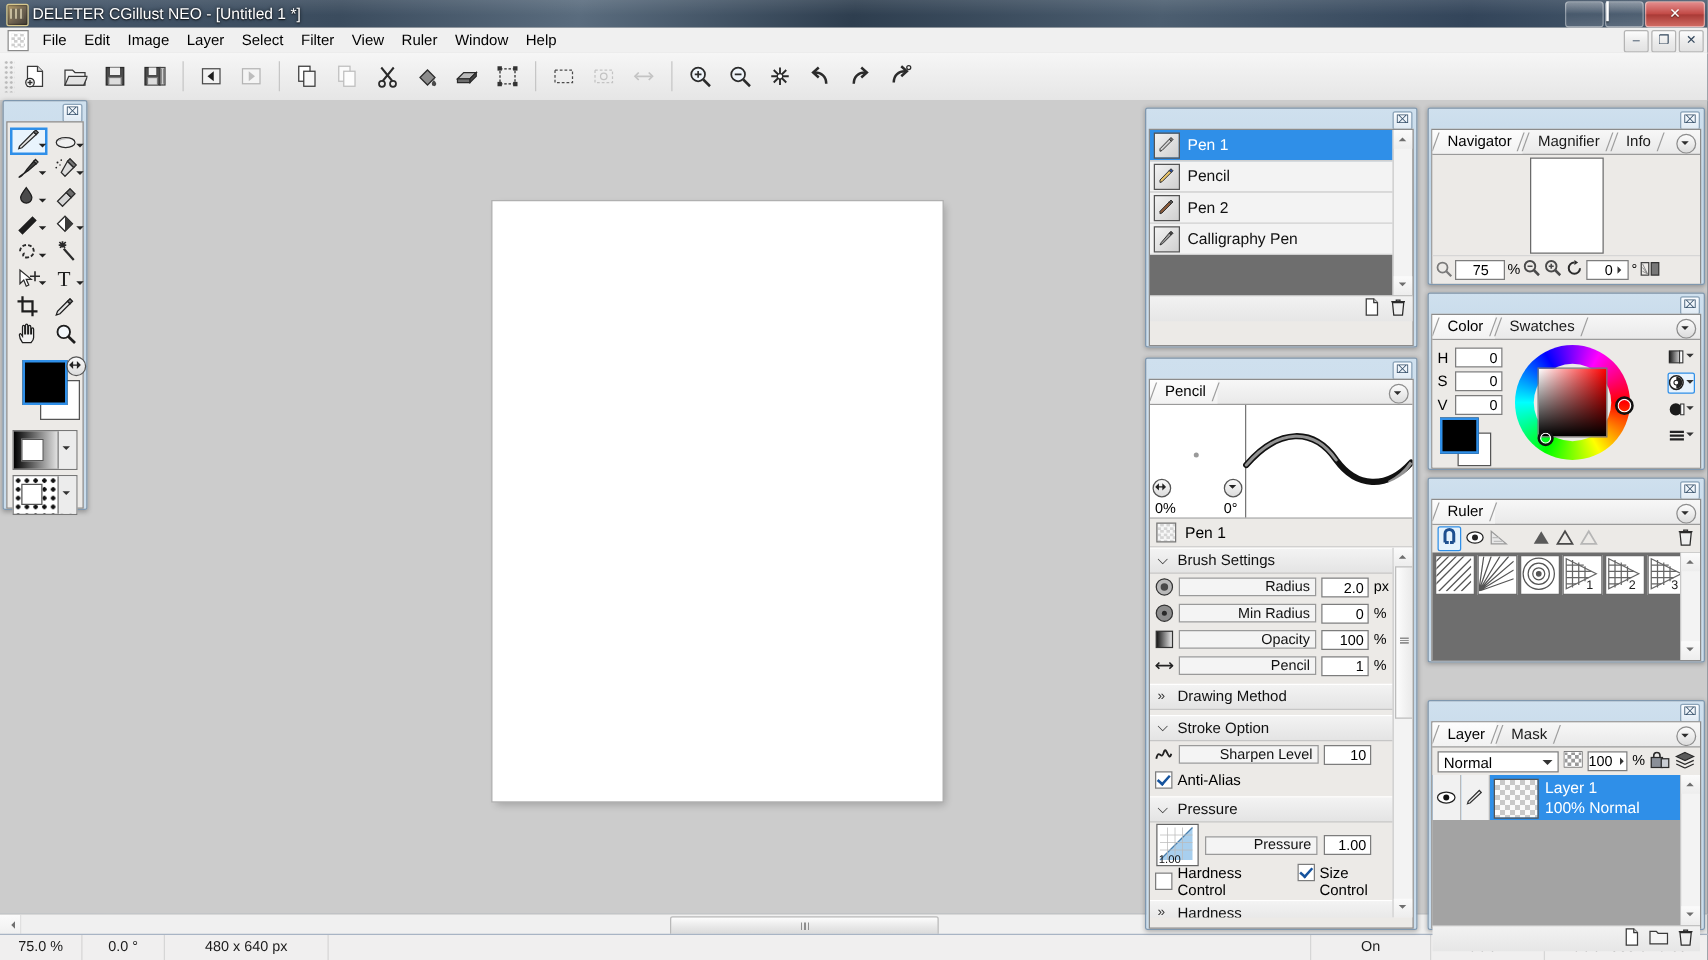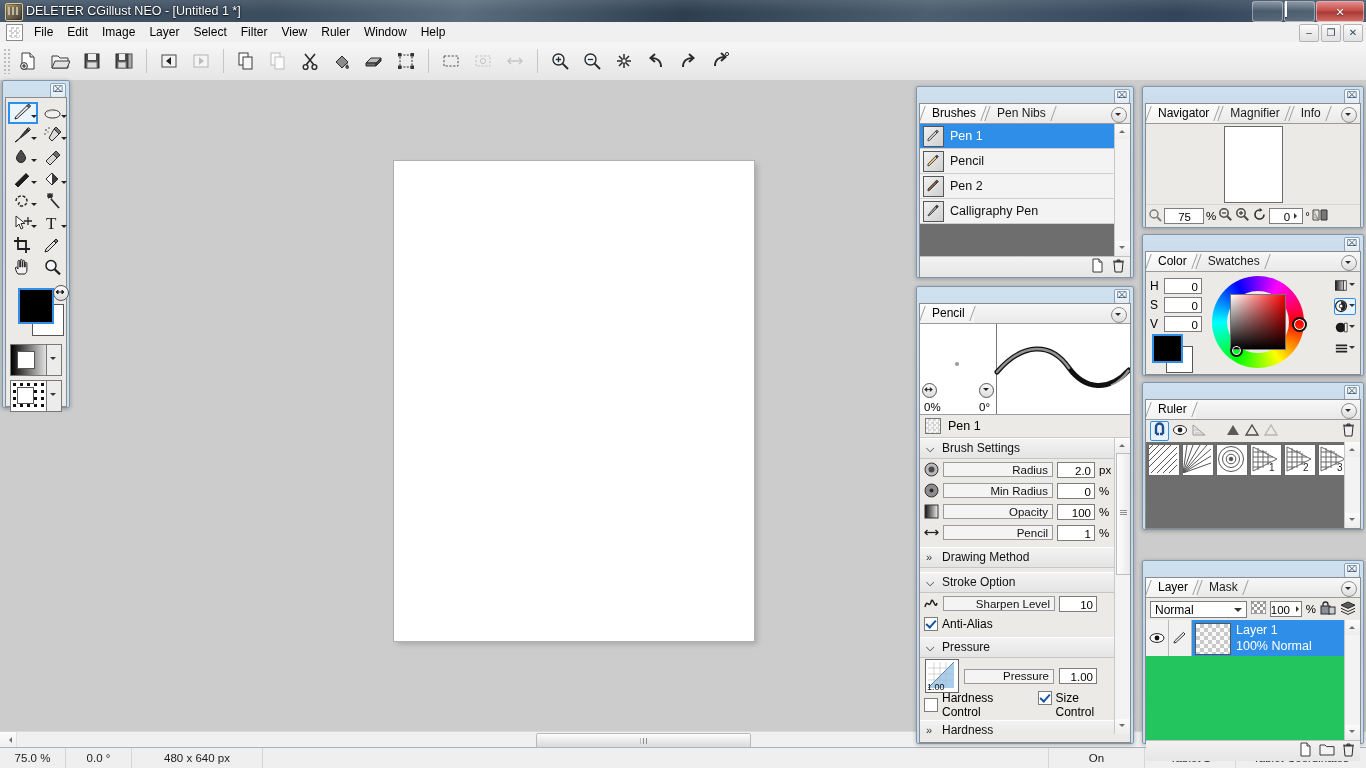--- a/index.html
+++ b/index.html
@@ -697,25 +697,20 @@
           </div>
         </div>
       </div>
     </div>
 
     <div class="pal" style="left:916px;top:86px;width:218px;height:192px;">
       <div class="pal-grip">
         <div class="pal-close">⌧</div>
       </div>
       <div class="pal-body" style="height:174px;">
-        <div class="tabs">
-          <div class="tab active">Brushes</div>
-          <div class="tab">Pen Nibs</div>
-          <div class="tab-menu"></div>
-        </div>
 
         <div style="position:relative;height:132px;background:#6e6e6e;overflow:hidden;">
           <div style="position:absolute;left:0;top:0;right:15px;">
             <div class="lrow sel">
               <span class="thumb">
                 <svg class="nib" viewBox="0 0 14 14">
                     <path d="M2 12l1.6-.6L11 4l-1.6-1.6L2 10z" fill="#cfcfcf" stroke="#333" stroke-width=".8"></path>
                     <path d="M9.4 2.4L11 4l1.4-1.4L10.8 1z" fill="#777" stroke="#333" stroke-width=".8"></path>
                   </svg>
               </span>
@@ -1264,21 +1259,21 @@
           </span>
           <span>
             <svg width="16" height="14" viewBox="0 0 16 14">
                 <path d="M8 1l7 3.2-7 3.2L1 4.2z" fill="#5b5b5b" stroke="#2a2a2a"></path>
                 <path d="M1 7.3l7 3.2 7-3.2" fill="none" stroke="#2a2a2a"></path>
                 <path d="M1 10.2l7 3.2 7-3.2" fill="none" stroke="#2a2a2a"></path>
               </svg>
           </span>
         </div>
 
-        <div style="position:relative;height:120px;background:#22c55e;overflow:hidden;">
+        <div style="position:relative;height:120px;background:#a3a3a3;overflow:hidden;">
           <div style="position:absolute;left:0;top:0;right:15px;">
             <div style="display:flex;height:36px;background:#2f8fe8;">
               <span style="width:22px;display:flex;align-items:center;justify-content:center;background:#f1f1f1;border-right:1px solid #b9b9b9;">
                 <svg width="16" height="12" viewBox="0 0 16 12">
                     <ellipse cx="8" cy="6" rx="7" ry="4.4" fill="#fff" stroke="#222"></ellipse>
                     <circle cx="8" cy="6" r="2.4" fill="#111"></circle>
                   </svg>
               </span>
               <span style="width:22px;display:flex;align-items:center;justify-content:center;background:#f1f1f1;border-right:1px solid #b9b9b9;">
                 <svg width="16" height="14" viewBox="0 0 16 14">

